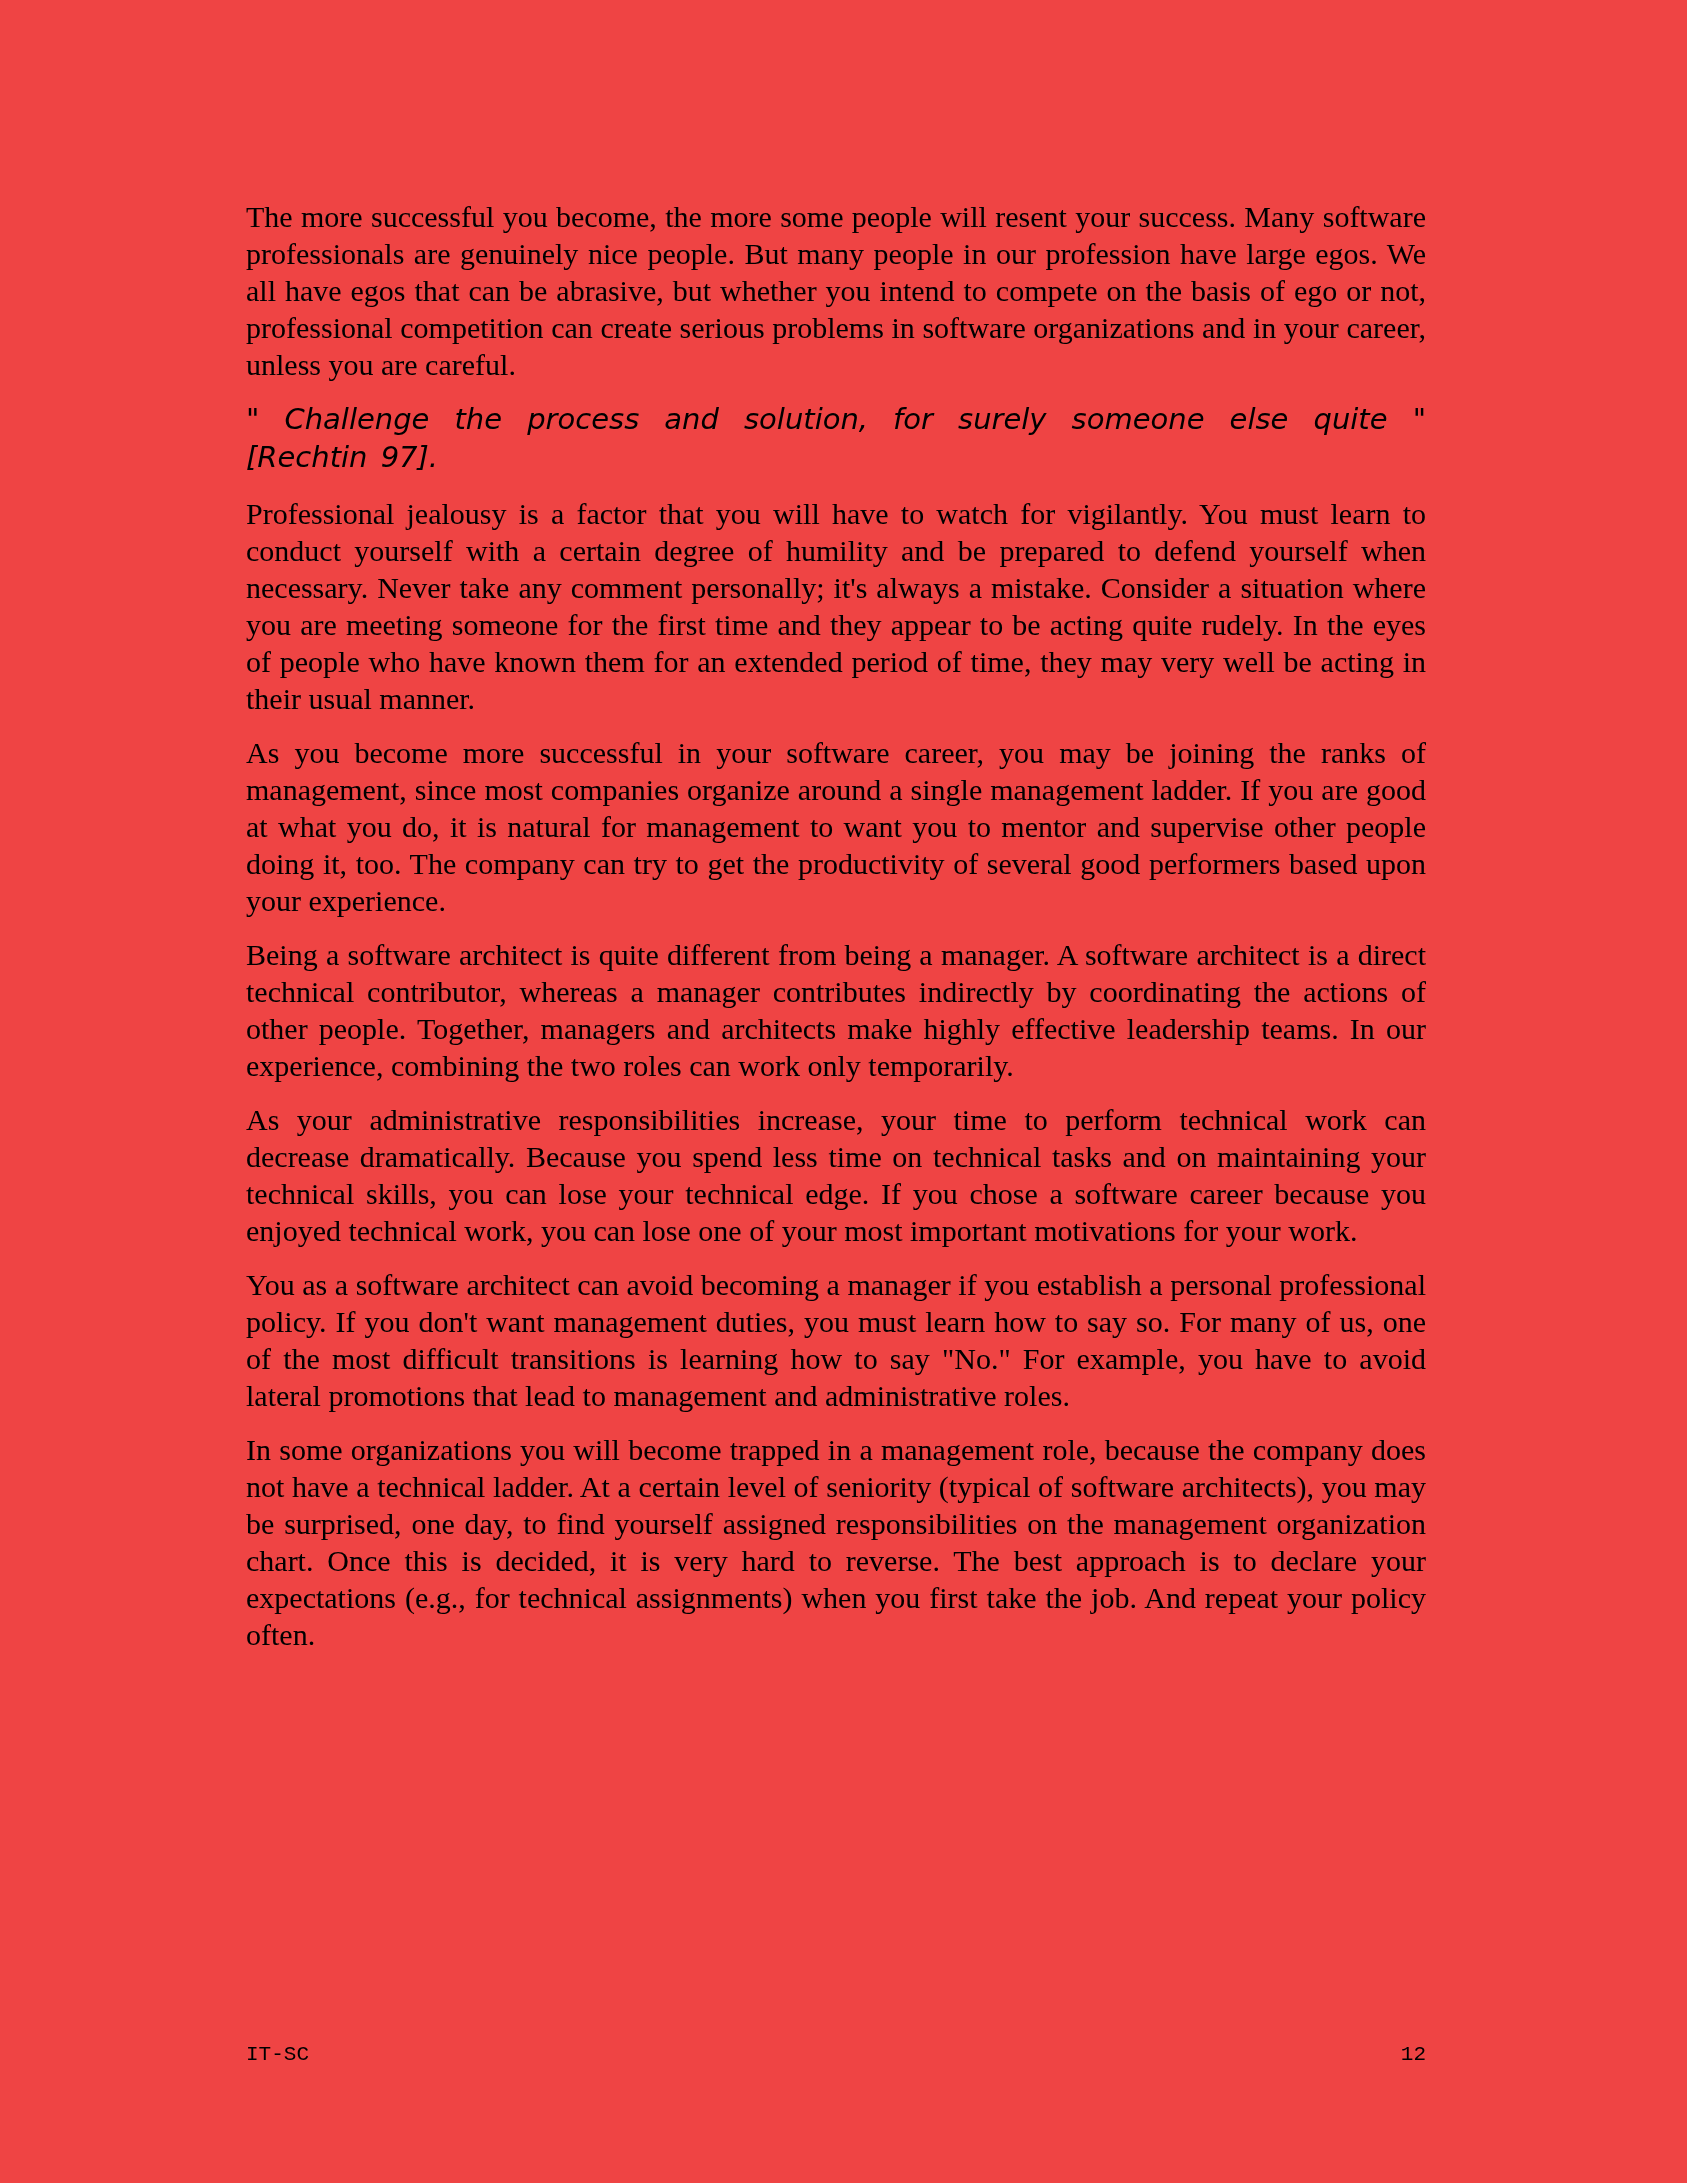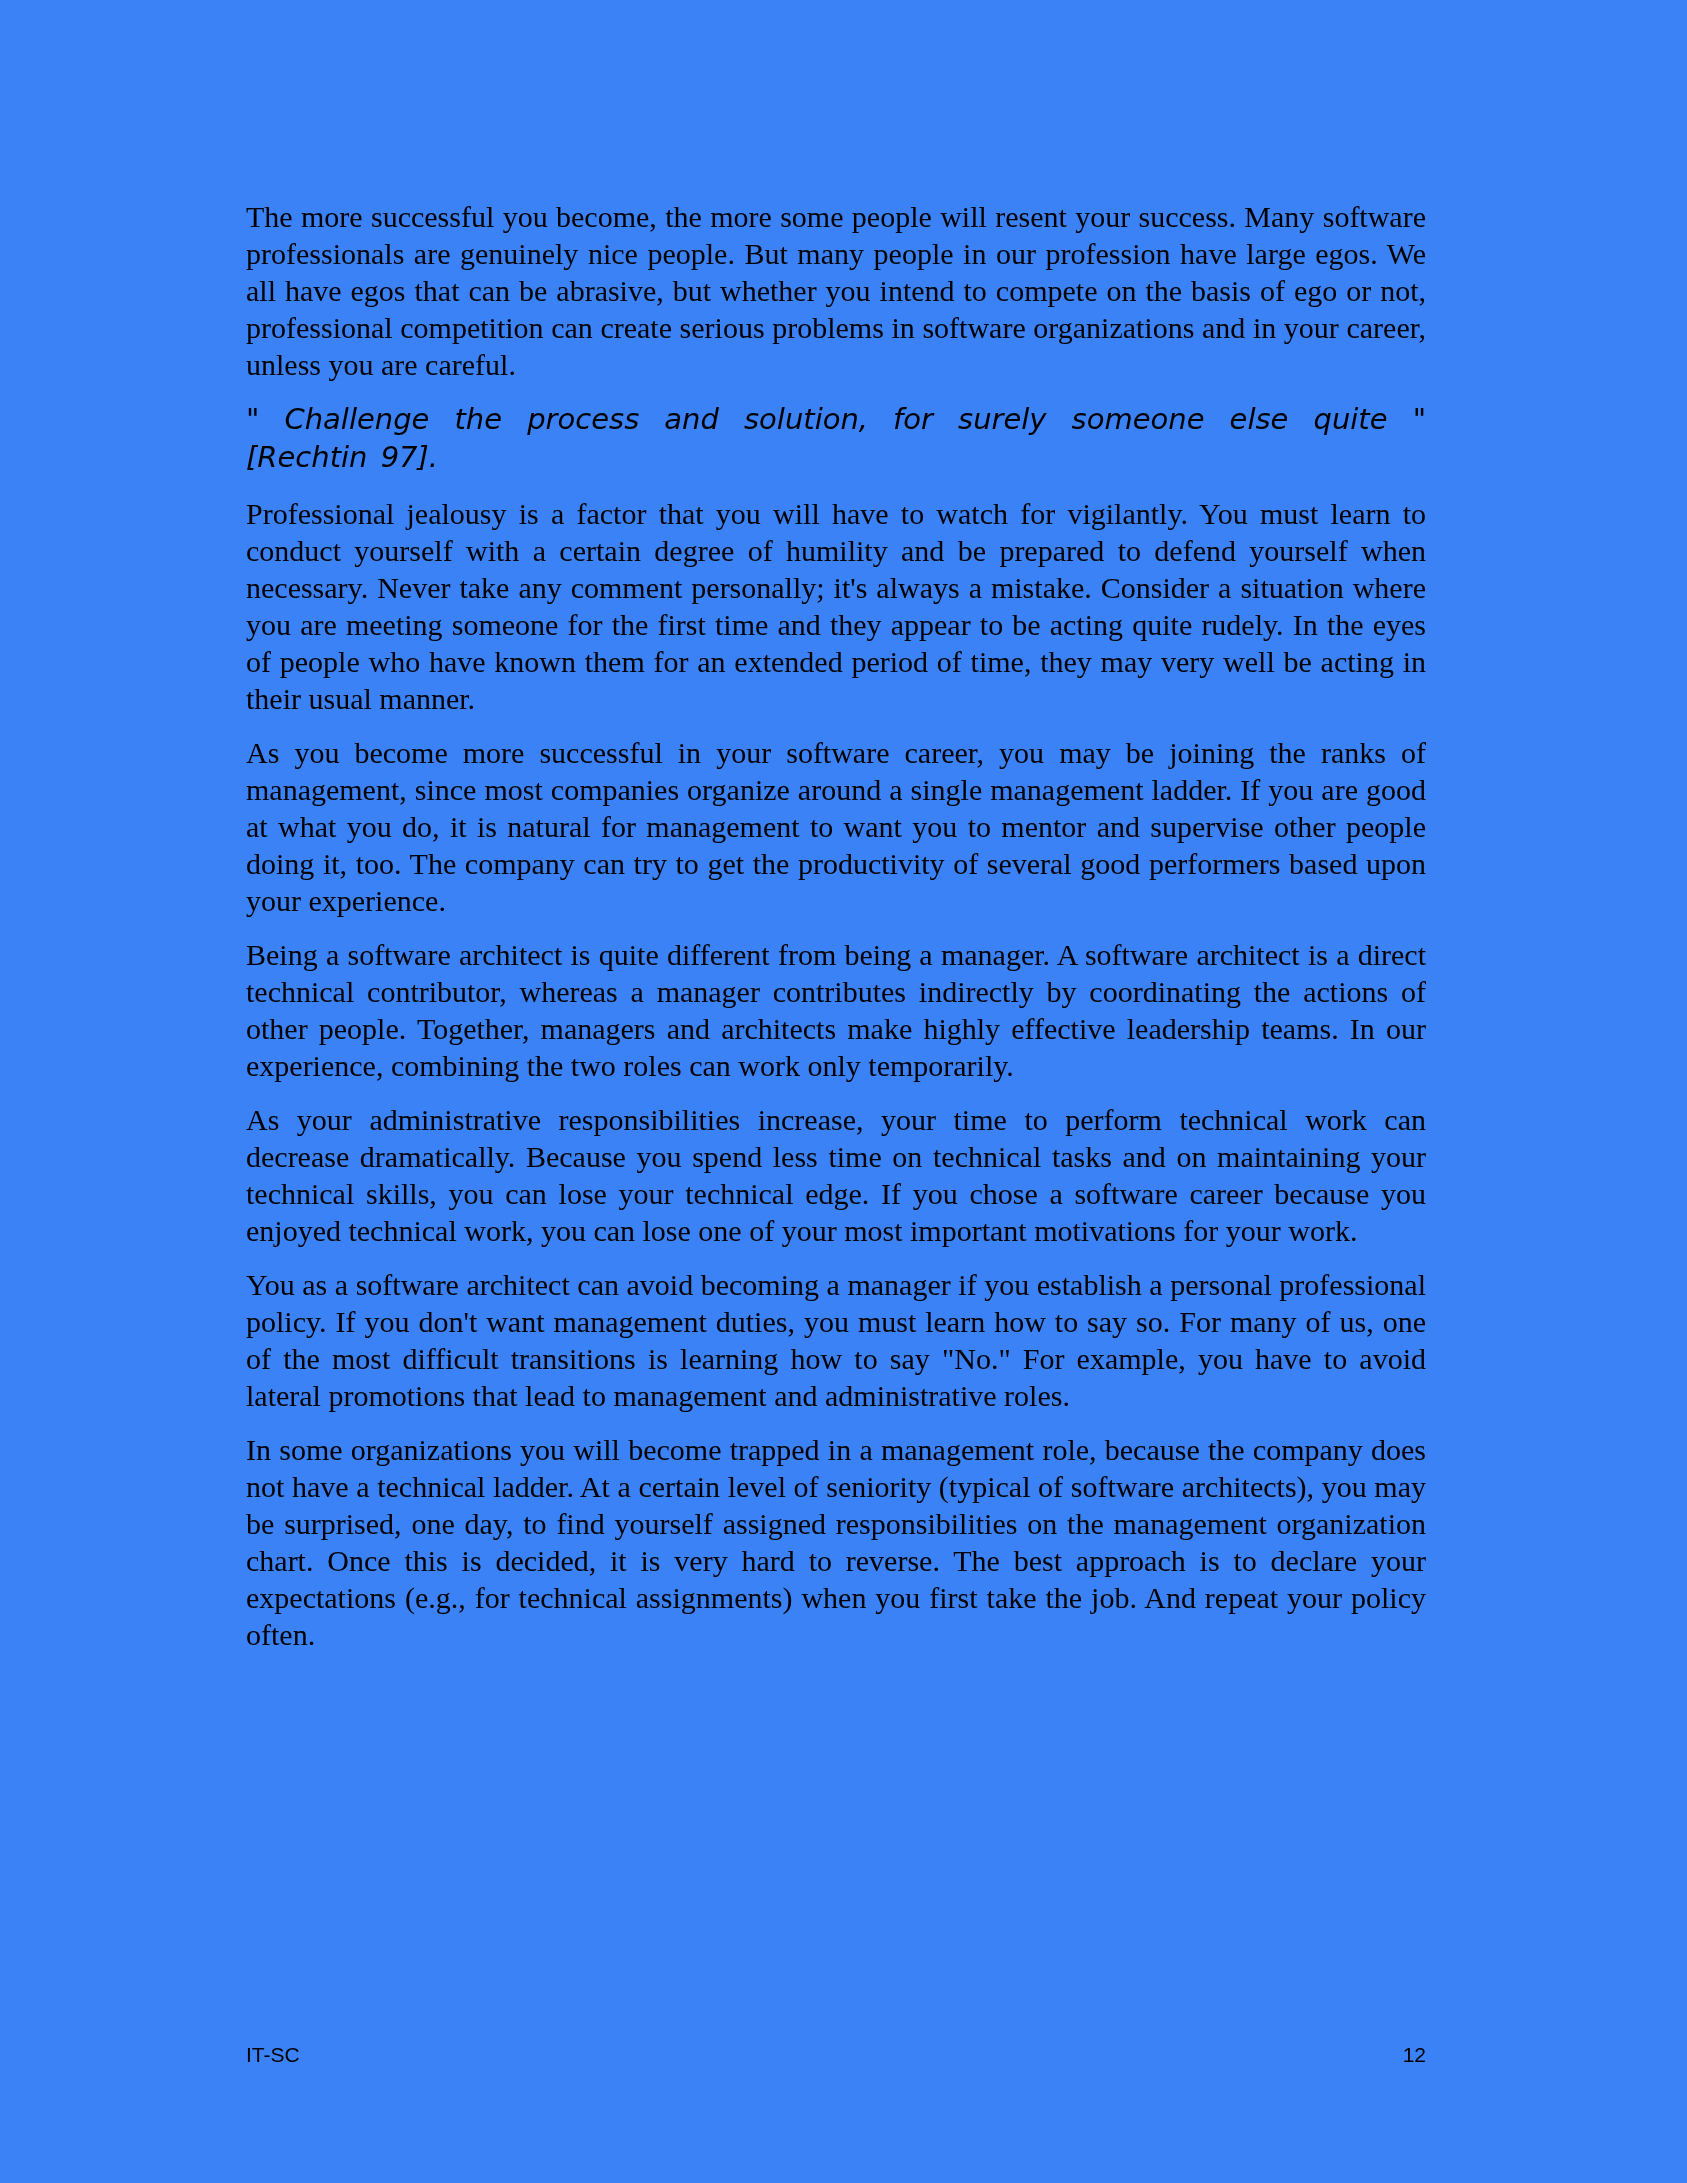--- a/index.html
+++ b/index.html
@@ -1,36 +1,36 @@
 <!DOCTYPE html>
 <html style="font-size:10.6px"><head>
   <meta charset="utf-8">
   <style>
     html, body { margin: 0; padding: 0; background: #ffffff; }
     body { width: 1687px; height: 2183px; position: relative; overflow: hidden; }
-    .page { position: absolute; left: 0; top: 0; width: 1687px; height: 2183px; background: #3b82f6; }
+    .page { position: absolute; left: 0; top: 0; width: 1687px; height: 2183px; background: #ef4444; }
     .content {
       position: absolute; left: 246px; top: 198px; width: 1180px;
       font-family: "Liberation Serif", "DejaVu Serif", serif;
       color: #000; font-size: 30px; line-height: 37px;
     }
     .para { margin: 0 0 17px 0; text-align: justify; text-align-last: left; }
     .quote {
       font-family: "DejaVu Sans", "Liberation Sans", sans-serif; font-style: italic;
       font-size: 29px; line-height: 38px; margin: 12px 0 18.5px 0;
       text-align: justify; text-align-last: left; word-spacing: 4px;
     }
     .quote .qmark { font-style: normal; }
     .heading {
       font-family: "DejaVu Sans", "Liberation Sans", sans-serif; font-weight: bold;
       font-size: 28.4px; line-height: 40px; color: #333333; margin: 36px 0 41px 0;
     }
     .footer {
       position: absolute; top: 2043px; left: 246px; width: 1180px;
-      font-family: Liberation Sans, sans-serif; font-size: 21px; color: #000;
+      font-family: Liberation Mono, monospace; font-size: 21px; color: #000;
       display: flex; justify-content: space-between;
     }
   </style>
 </head>
 <body>
 
 <div class="page">
   <div class="content">
     <p class="para">The more successful you become, the more some people will resent your success. Many software professionals are genuinely nice people. But many people in our profession have large egos. We all have egos that can be abrasive, but whether you intend to compete on the basis of ego or not, professional competition can create serious problems in software organizations and in your career, unless you are careful.</p>
 

